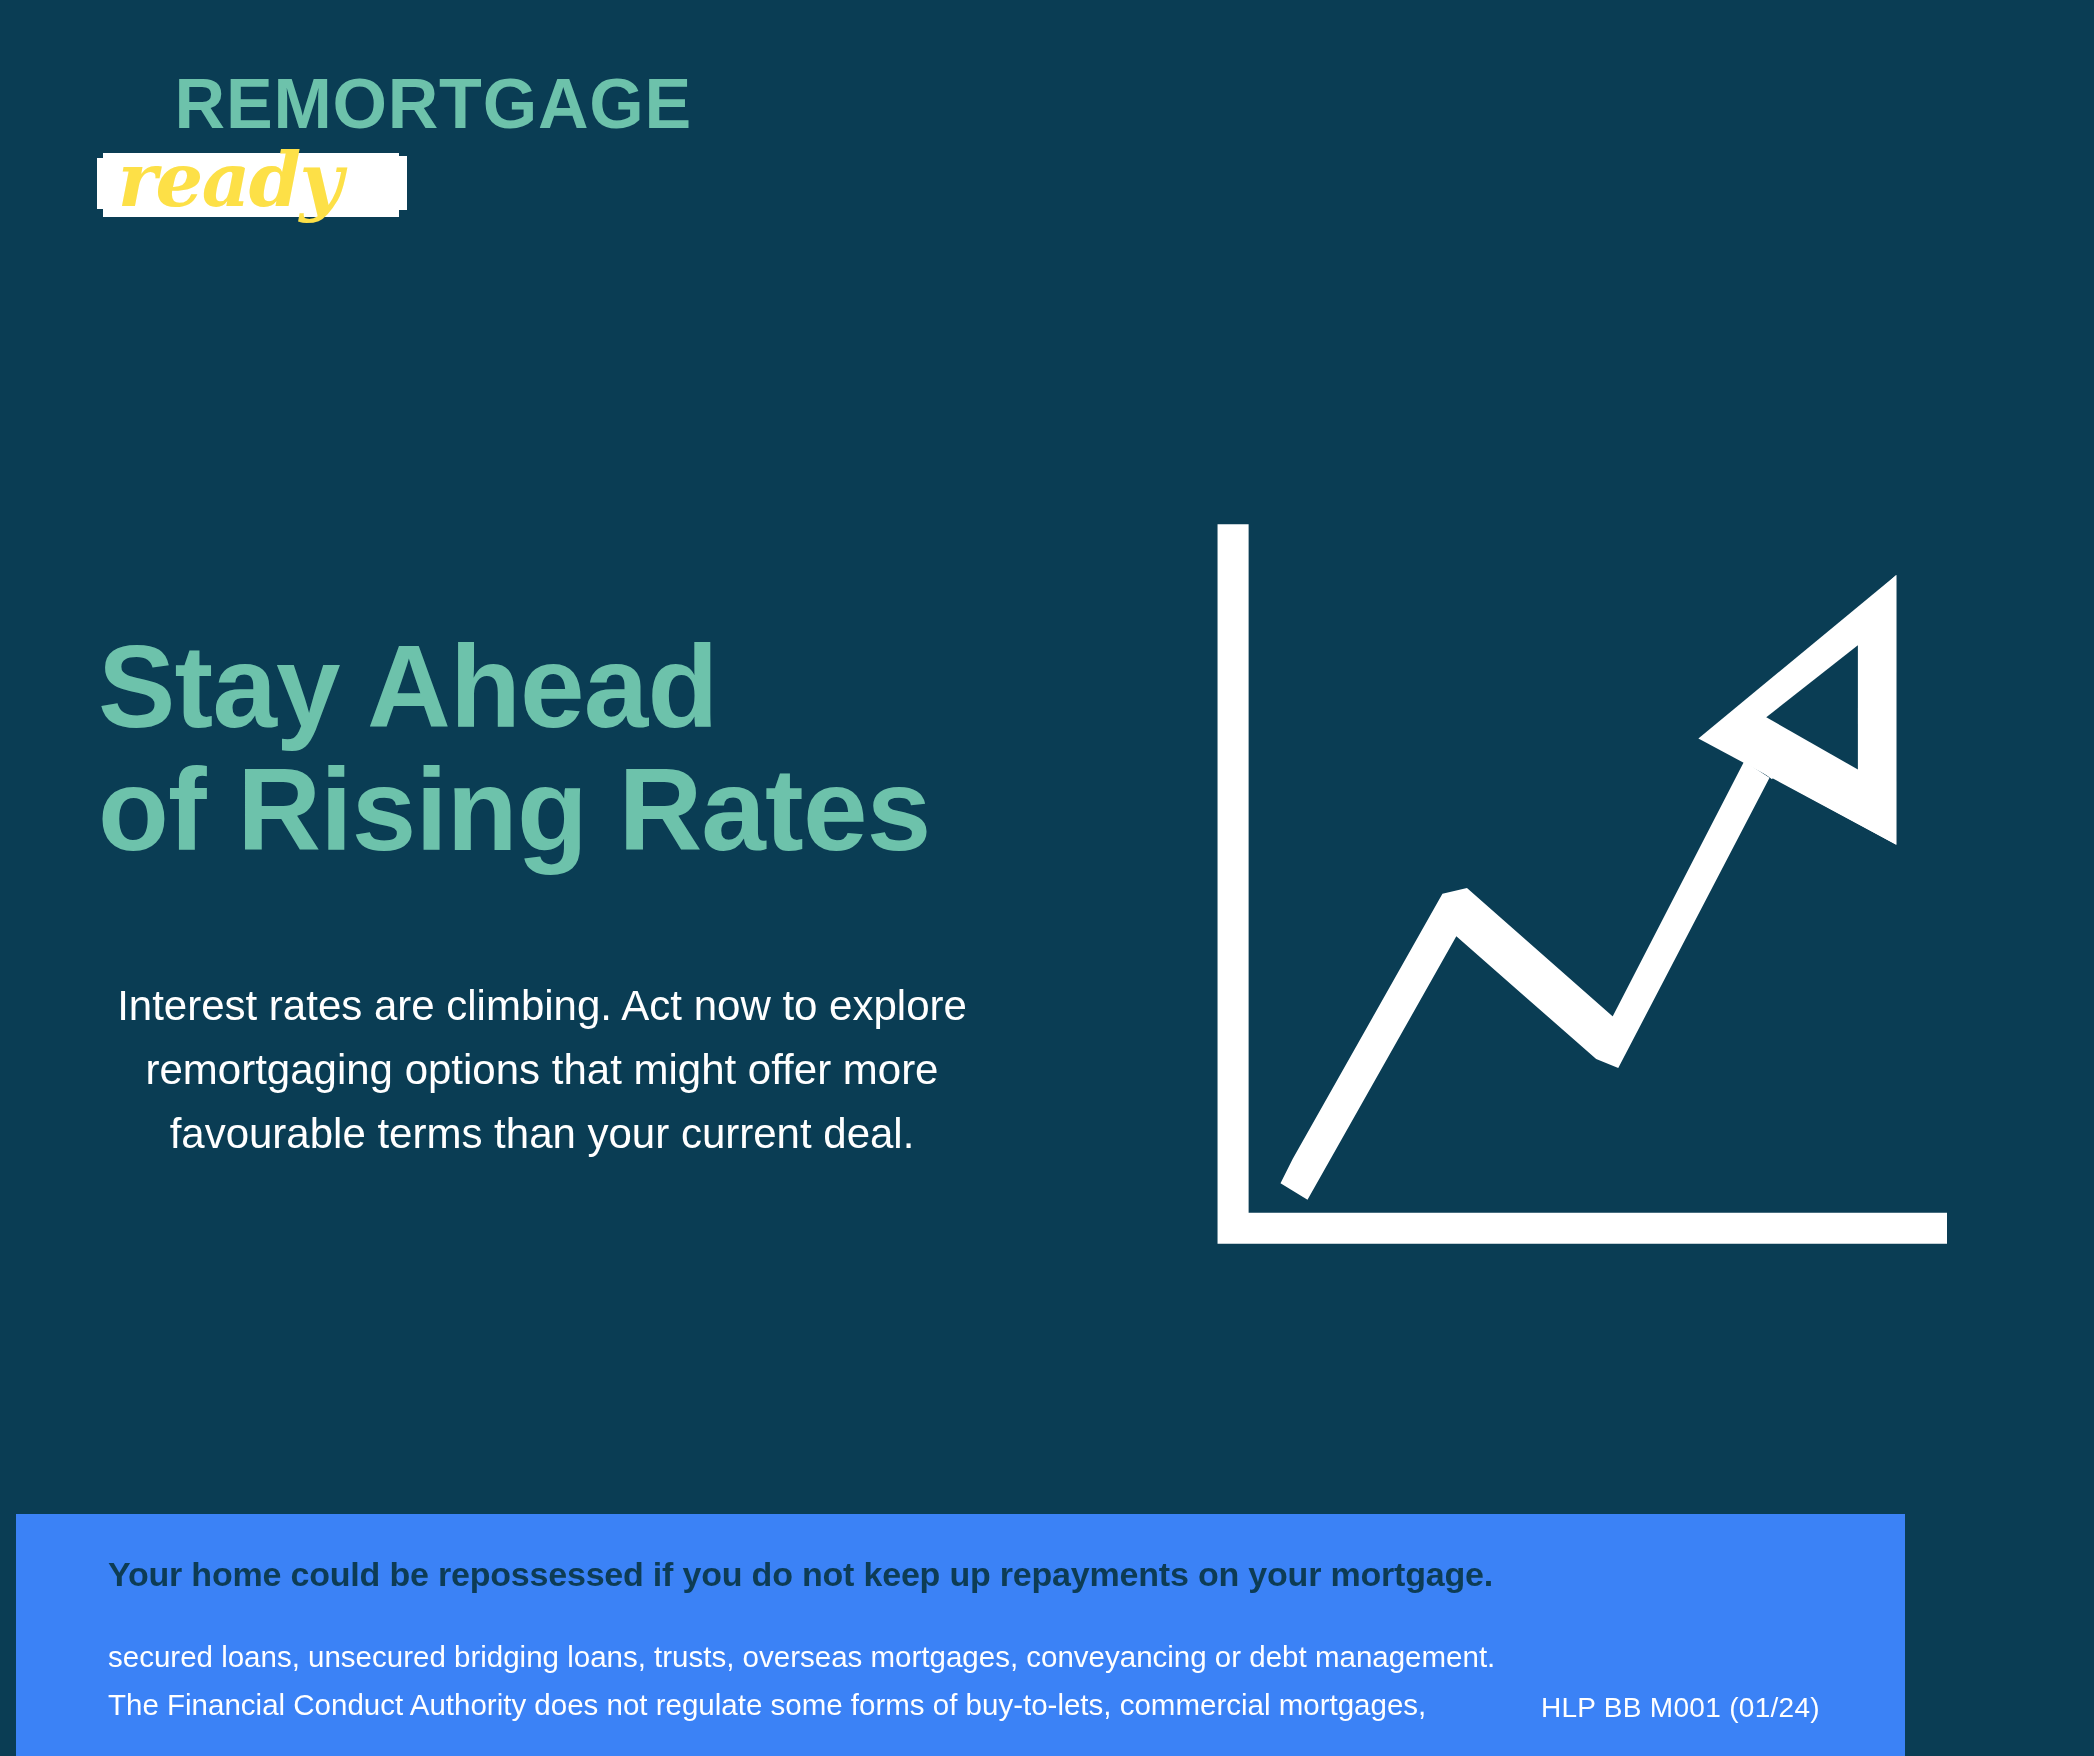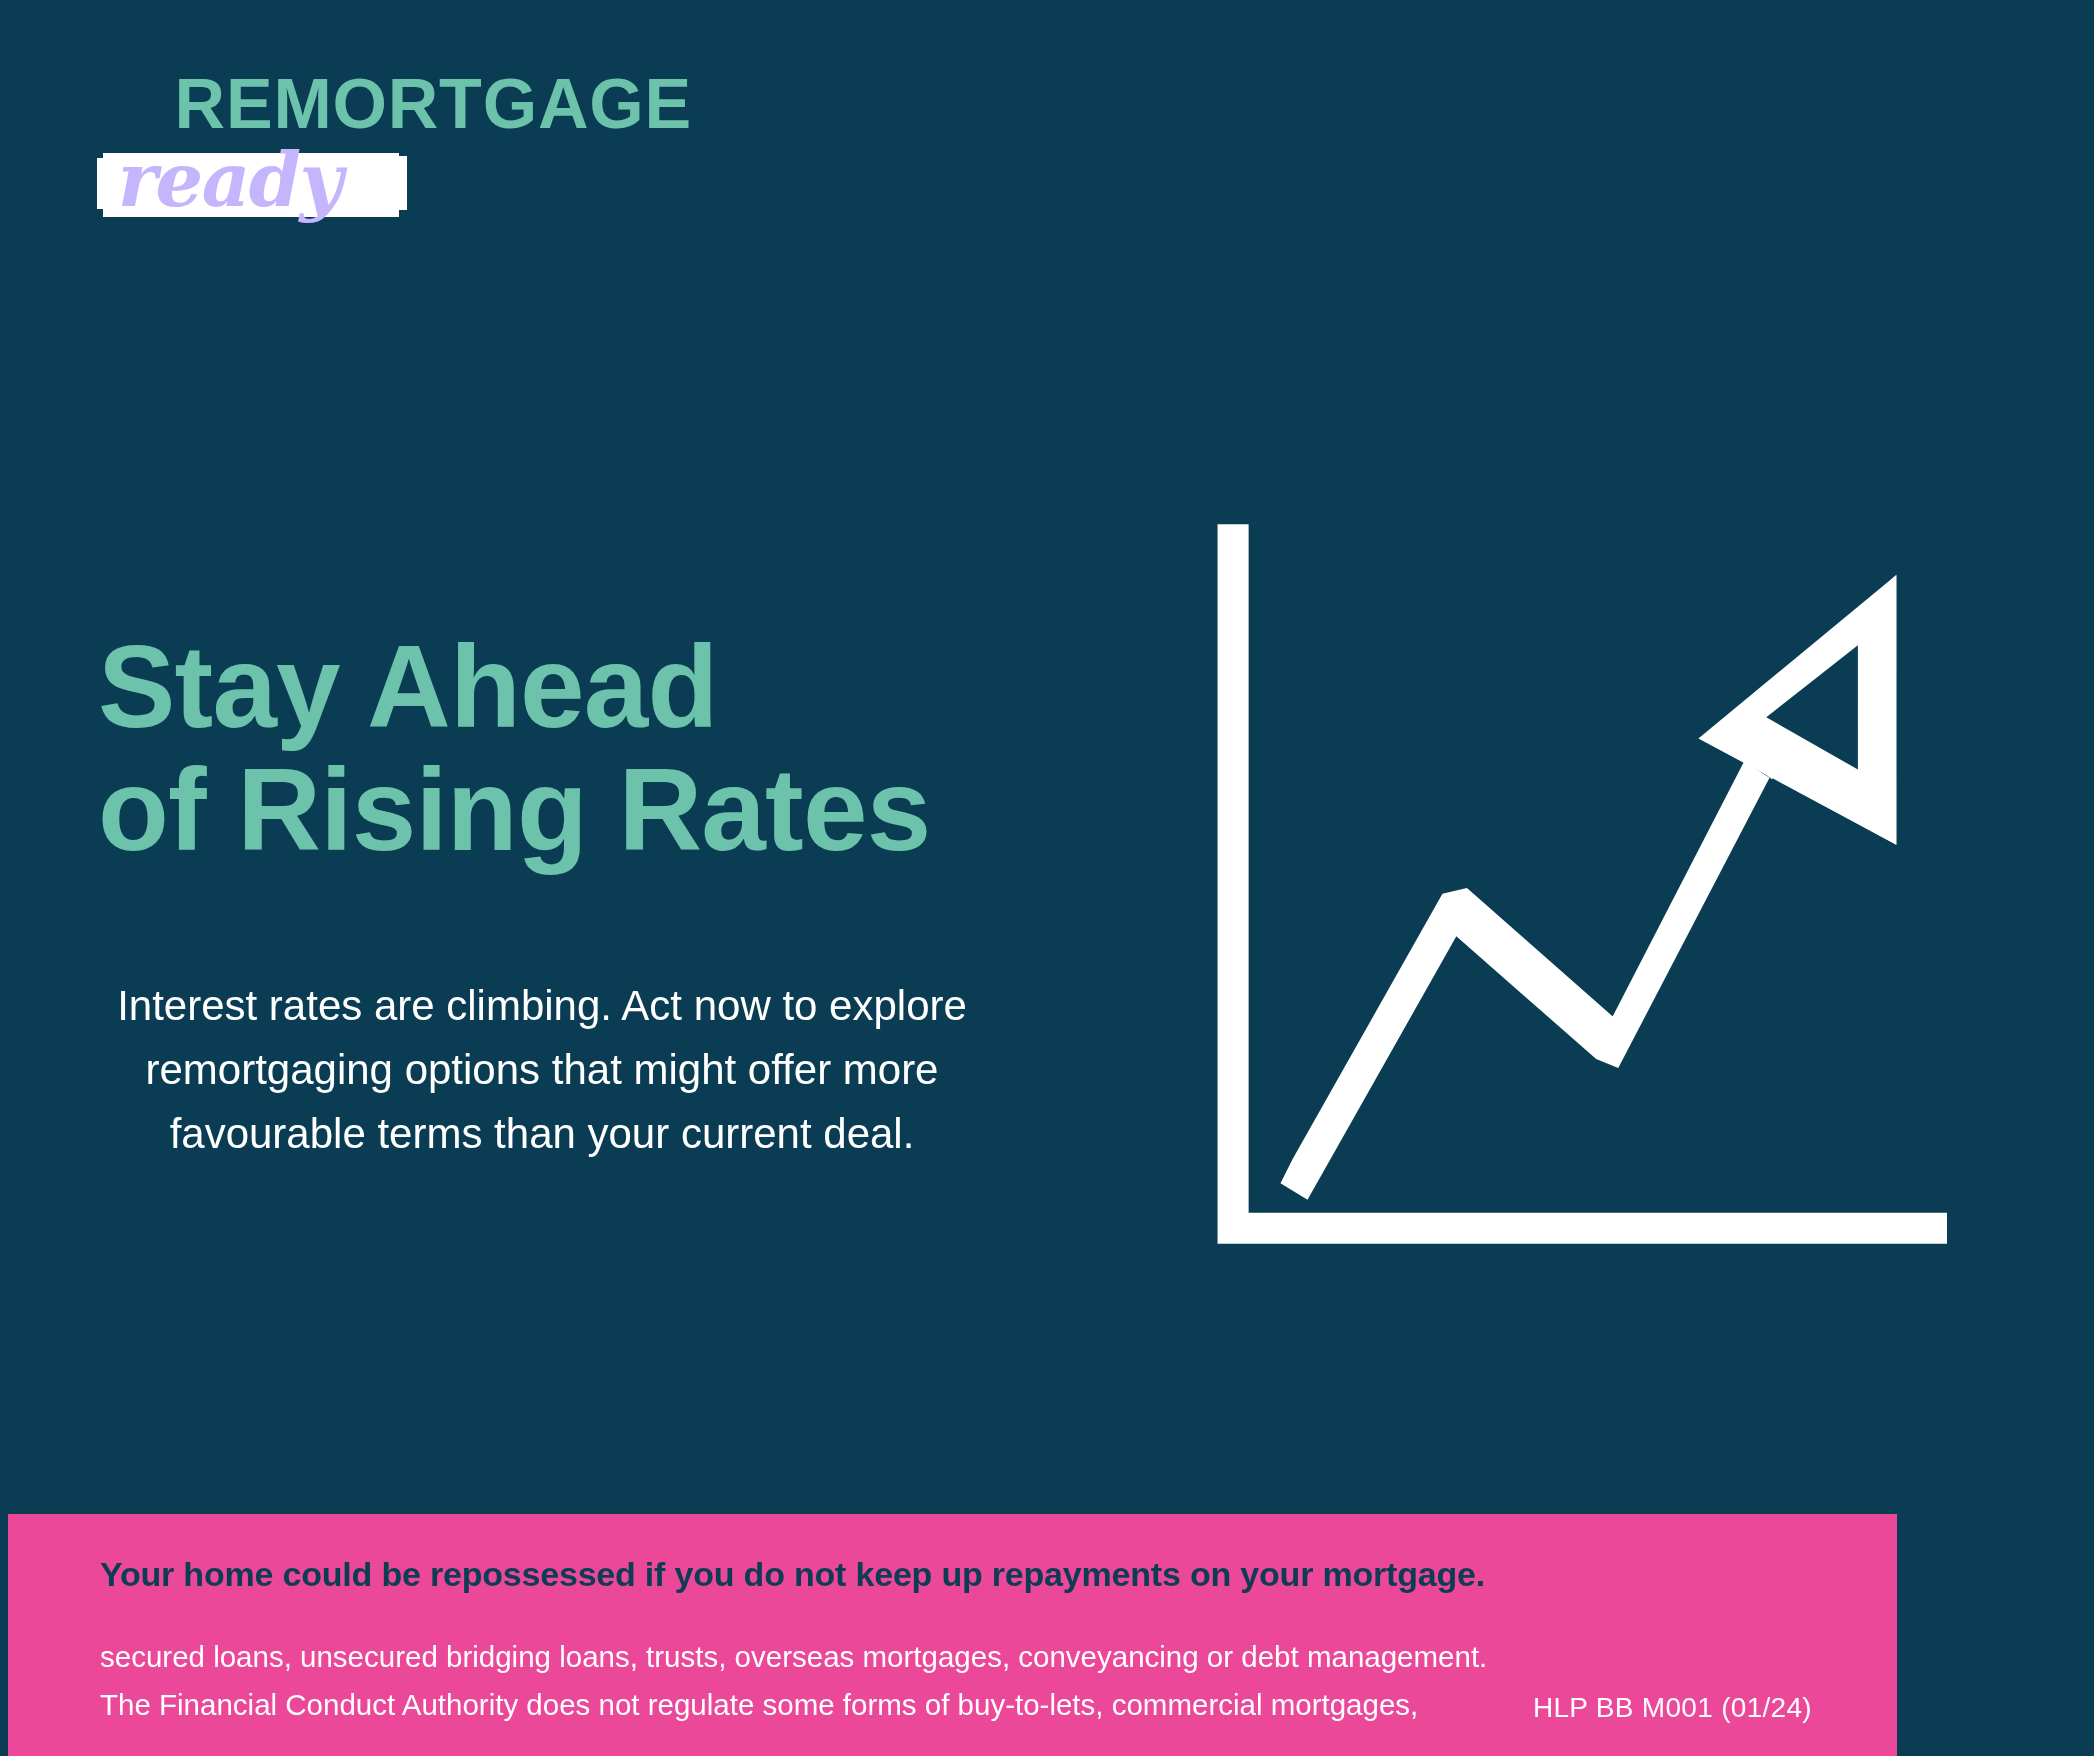--- a/index.html
+++ b/index.html
@@ -66,21 +66,21 @@
     right: -8.2px;
     top: 3.3px;
     width: 18px;
     height: 54px;
     background: #ffffff;
   }
   .logo-script {
     position: absolute;
     left: 14.7px;
     top: 1.6px;
-    color: #c4b5fd;
+    color: #fde047;
     font-family: "DejaVu Serif", serif;
     font-style: italic;
     font-weight: bold;
     font-size: 75px;
     line-height: 1;
     letter-spacing: -1.6px;
   }
 
   
   .headline {
@@ -118,25 +118,25 @@
     left: 1211px;
     top: 524px;
     width: 736px;
     height: 720px;
   }
   .chart-graphic svg { display: block; width: 100%; height: 100%; }
 
   
   .footer {
     position: absolute;
-    left: 8px;
+    left: 16px;
     top: 1514px;
     width: 1889px;
     height: 242px;
-    background: #ec4899;
+    background: #3b82f6;
   }
   .footer-warning {
     position: absolute;
     left: 92px;
     top: 41px;
     color: #0d3c55;
     font-family: "Liberation Sans", sans-serif;
     font-weight: bold;
     font-size: 34px;
     letter-spacing: -0.2px;

